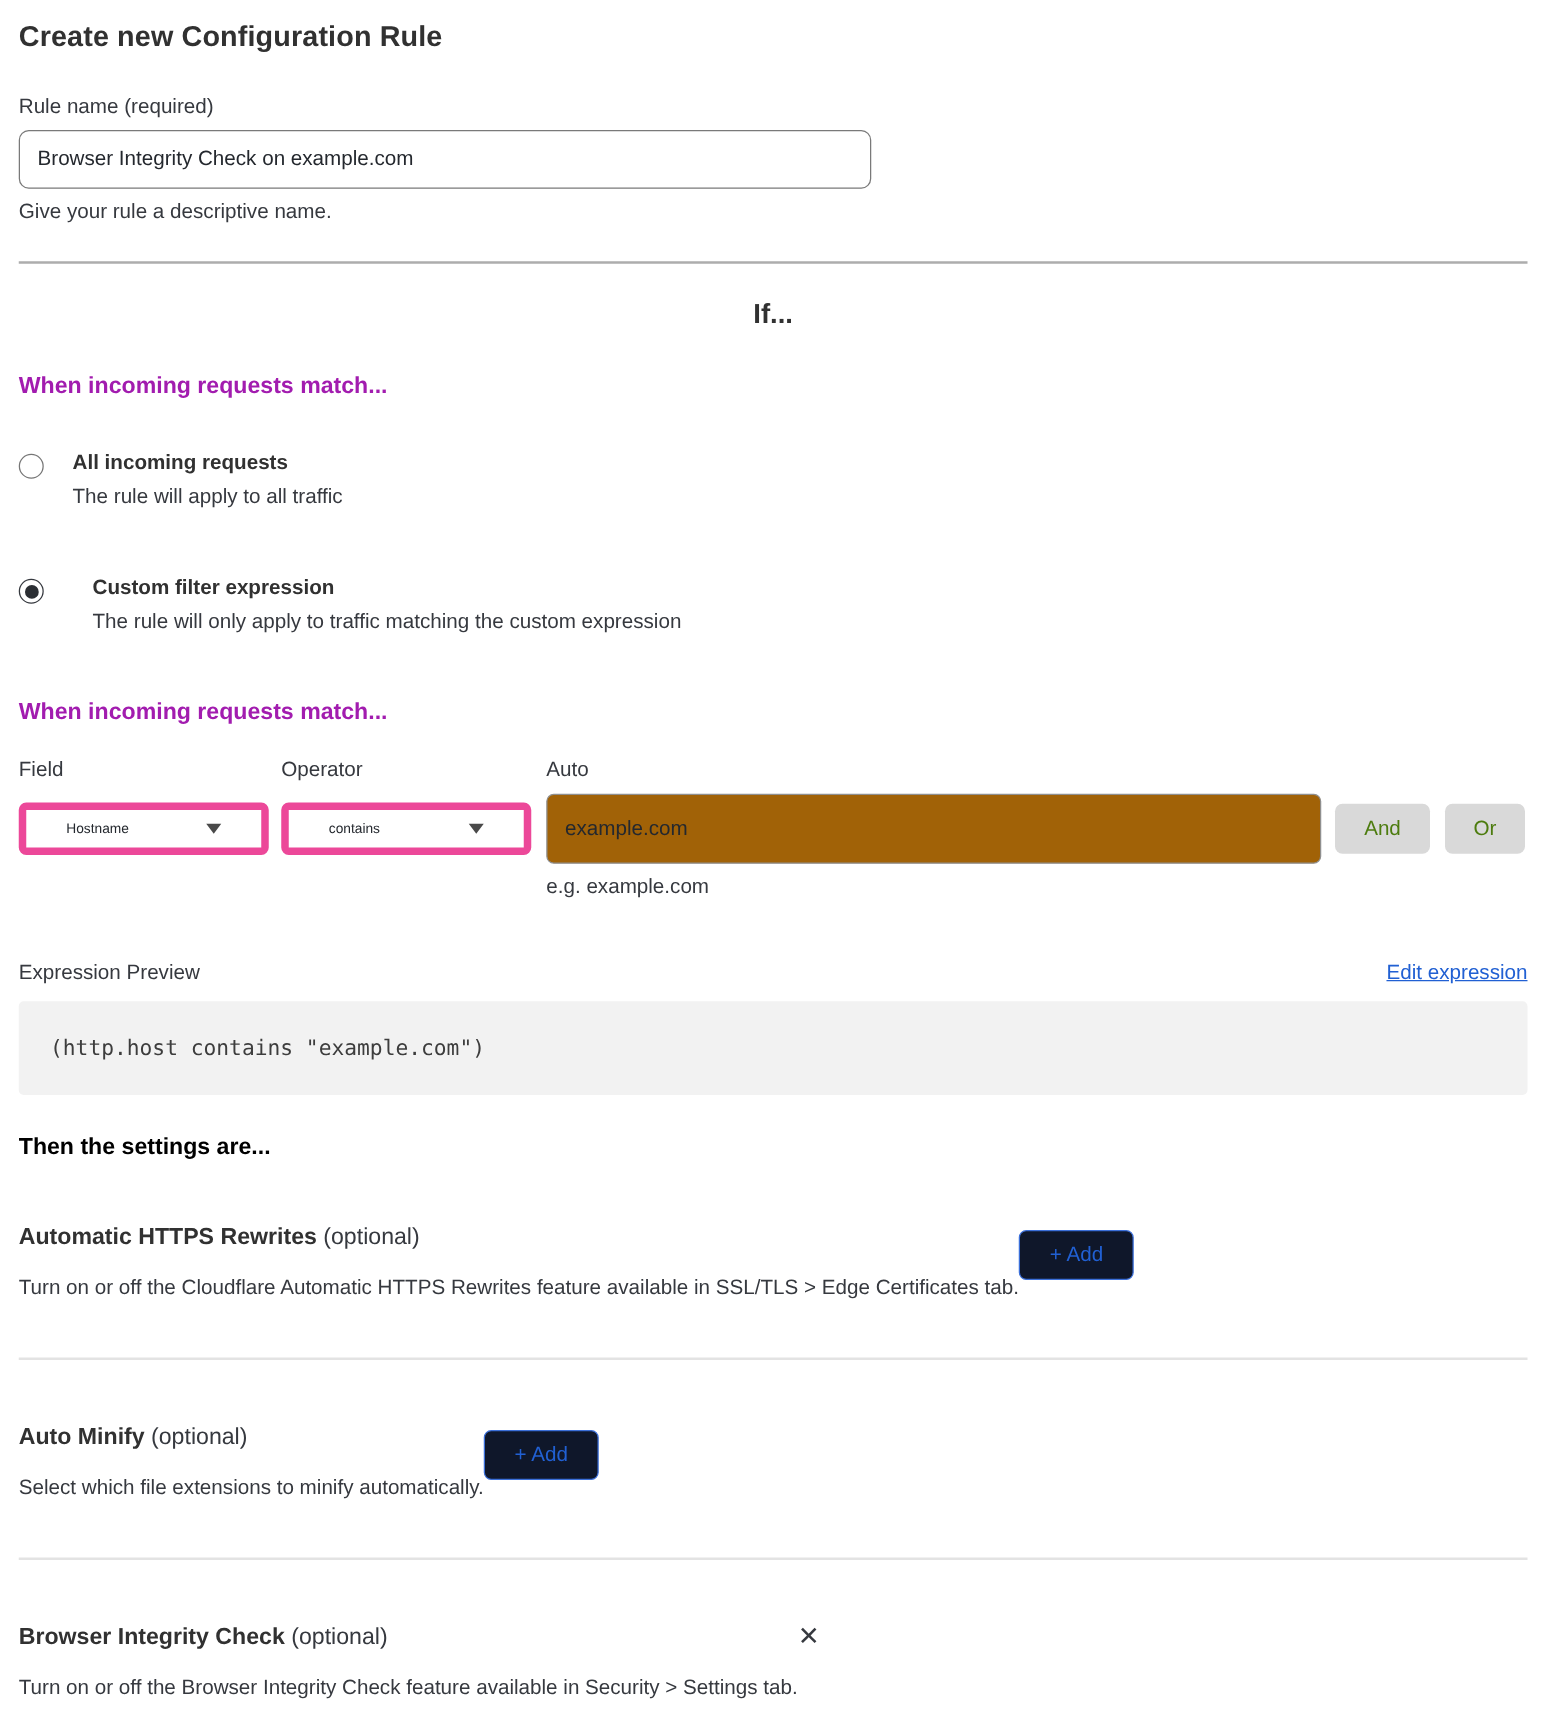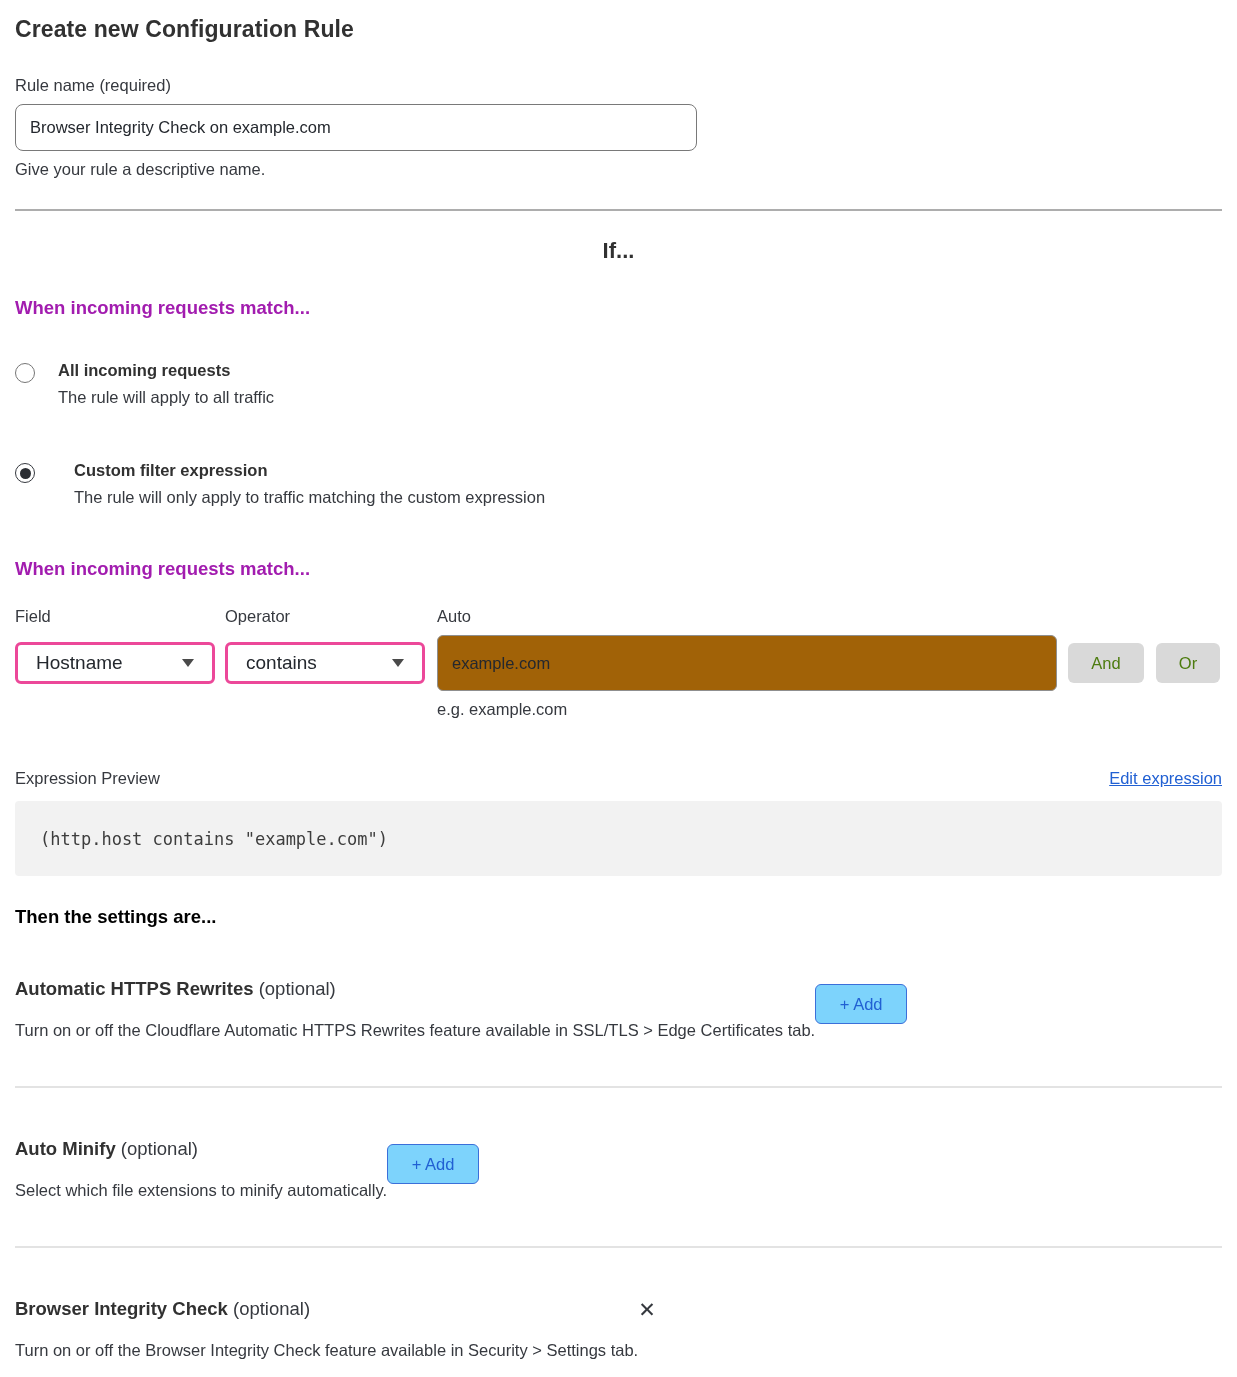--- a/index.html
+++ b/index.html
@@ -76,28 +76,28 @@
   .radio-desc { font-size: 16.5px; margin-top: 8px; }
 
   .builder-labels { display: flex; margin-top: 27px; font-size: 16.5px; }
   .slot-field { width: 200px; margin-right: 10px; }
   .slot-operator { width: 200px; margin-right: 12px; }
   .slot-value { width: 620px; }
 
   .builder-row { display: flex; margin-top: 9px; align-items: center; }
   .select-box {
     height: 42px;
-    border: 3px solid #ec4899;
+    border: 6px solid #ec4899;
     border-radius: 6px;
     background: #ffffff;
     display: flex;
     align-items: center;
     justify-content: space-between;
-    padding: 0 18px;
-    font-size: 19px;
+    padding: 0 32px;
+    font-size: 11px;
     color: #24282e;
     cursor: pointer;
   }
   .caret-down {
     width: 0; height: 0;
     border-left: 6px solid transparent;
     border-right: 6px solid transparent;
     border-top: 8px solid #4a4a4a;
   }
   .value-input {
@@ -159,21 +159,21 @@
     display: flex;
     justify-content: flex-start;
     align-items: flex-start;
   }
   .setting-title { font-size: 18.5px; font-weight: 700; color: #313131; }
   .setting-suffix { font-size: 18.5px; font-weight: 400; color: #36393f; }
   .setting-desc { font-size: 16.5px; margin-top: 21px; max-width: 1000px; }
   .add-button {
     width: 92px;
     height: 40px;
-    background: #7dd3fc;
+    background: #0f172a;
     border: 1px solid #3b6fd9;
     border-radius: 6px;
     color: #2160d3;
     font-family: "Liberation Sans", sans-serif;
     font-size: 16.5px;
     cursor: pointer;
     flex: 0 0 auto;
     margin-top: 6px;
   }
   .setting-bottom-space { height: 46px; }

